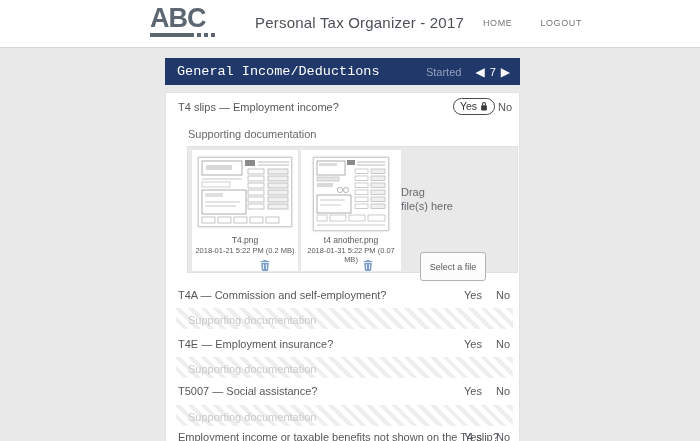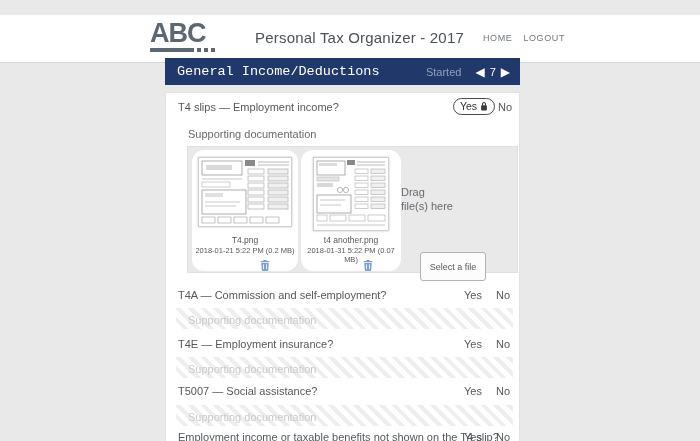--- a/index.html
+++ b/index.html
@@ -5,34 +5,34 @@
   * { margin:0; padding:0; box-sizing:border-box; }
   html,body { background:#e9e9e9; }
   .screen {
     position:relative; width:700px; height:441px; overflow:hidden;
     background:#e9e9e9; font-family:"Liberation Sans", sans-serif; color:#55585b;
   }
 
   
   .header {
     position:absolute; left:0; top:0; width:700px; height:48px;
-    background:#ffffff; border-bottom:1px solid #d6d6d6;margin-top:15px;
+    background:#ffffff; border-bottom:1px solid #d6d6d6;
   }
   .logo { position:absolute; left:150px; top:4px; width:70px; cursor:pointer; }
   .logo-text {
     display:block; font-size:27px; font-weight:700; color:#5d6771;
     letter-spacing:-1px; line-height:28px;
   }
   .logo-underline { display:flex; align-items:center; gap:3px; margin-top:1px; }
   .logo-underline .bar { width:44px; height:4px; background:#5d6771; }
   .logo-underline .dot { width:4px; height:4px; background:#5d6771; display:inline-block; }
   .app-title {
     position:absolute; left:255px; top:14px; font-size:15px; color:#4c5157; letter-spacing:.2px;
   }
-  .header-nav { position:absolute; left:483px; top:18px; display:flex; gap:11px; }
+  .header-nav { position:absolute; left:483px; top:18px; display:flex; gap:28px; }
   .header-nav a {
     font-size:9px; color:#6f767c; text-decoration:none; letter-spacing:.6px; cursor:pointer;
   }
 
   
   .banner {
     position:absolute; left:165px; top:58px; width:355px; height:27px;
     background:#20386a; display:flex; align-items:center;
   }
   .banner-title { color:#ffffff; font-size:13.5px; padding-left:12px; flex:1;font-family:Liberation Mono, monospace; }
@@ -58,21 +58,21 @@
   .q-pill .q-pill-label { font-size:10.5px; color:#333; line-height:15px; }
 
   .doc-label { position:absolute; left:22px; font-size:11px; color:#66696d; }
 
   
   .upload-panel {
     position:absolute; left:21px; top:53px; width:331px; height:127px;
     background:#e9e9e9; border:1px solid #e0e0e0;
   }
   .file-card {
-    position:absolute; top:3px; height:121px; background:#ffffff;border-radius:12px;
+    position:absolute; top:3px; height:121px; background:#ffffff;
   }
   .file-card-1 { left:4px; width:106px; }
   .file-card-2 { left:113px; width:100px; }
   .thumb { position:absolute; top:7px; left:50%; transform:translateX(-50%);
            box-shadow:0 0 2px rgba(0,0,0,.25); cursor:pointer; background:#fff; }
   .file-name { position:absolute; top:85px; left:0; width:100%; text-align:center;
                font-size:8.5px; color:#55585b; }
   .file-meta { position:absolute; top:96px; left:0; width:100%; text-align:center;
                font-size:7.5px; color:#55585b; }
   .trash-btn { position:absolute; top:107px; right:28px; width:10px; height:11px; cursor:pointer; }

